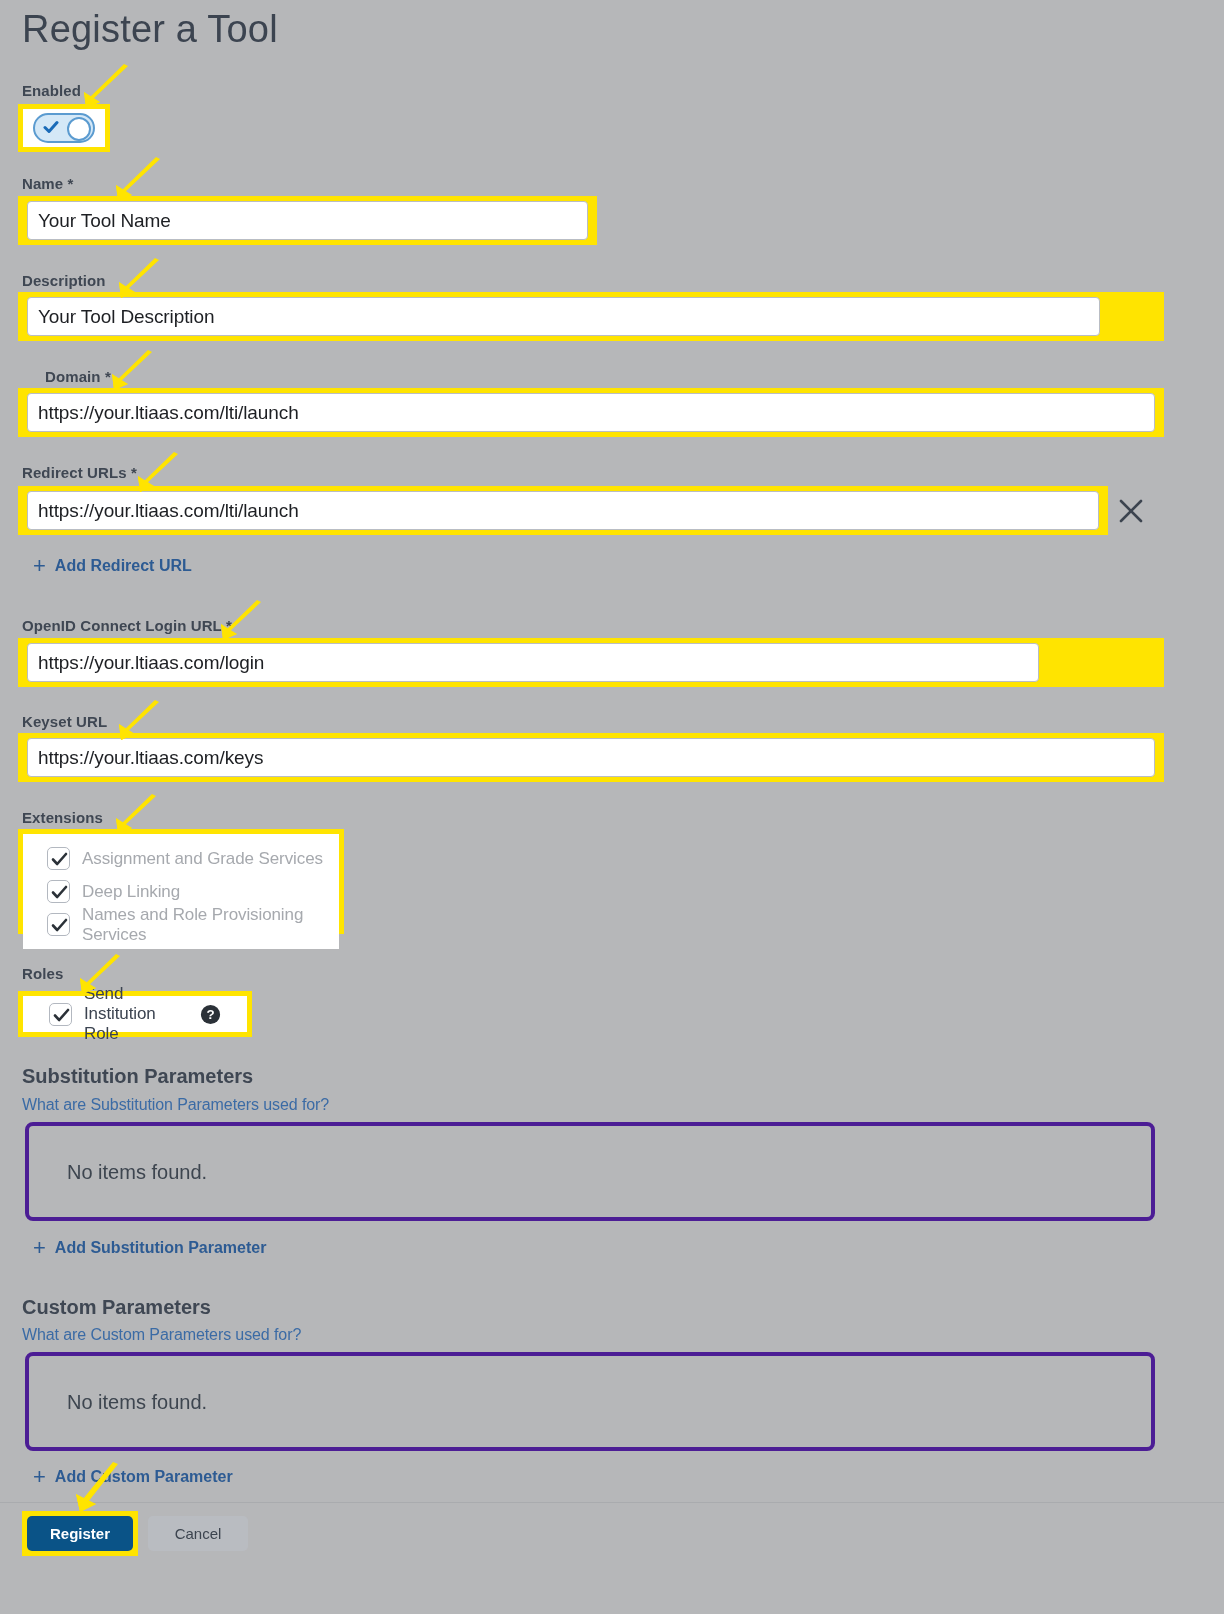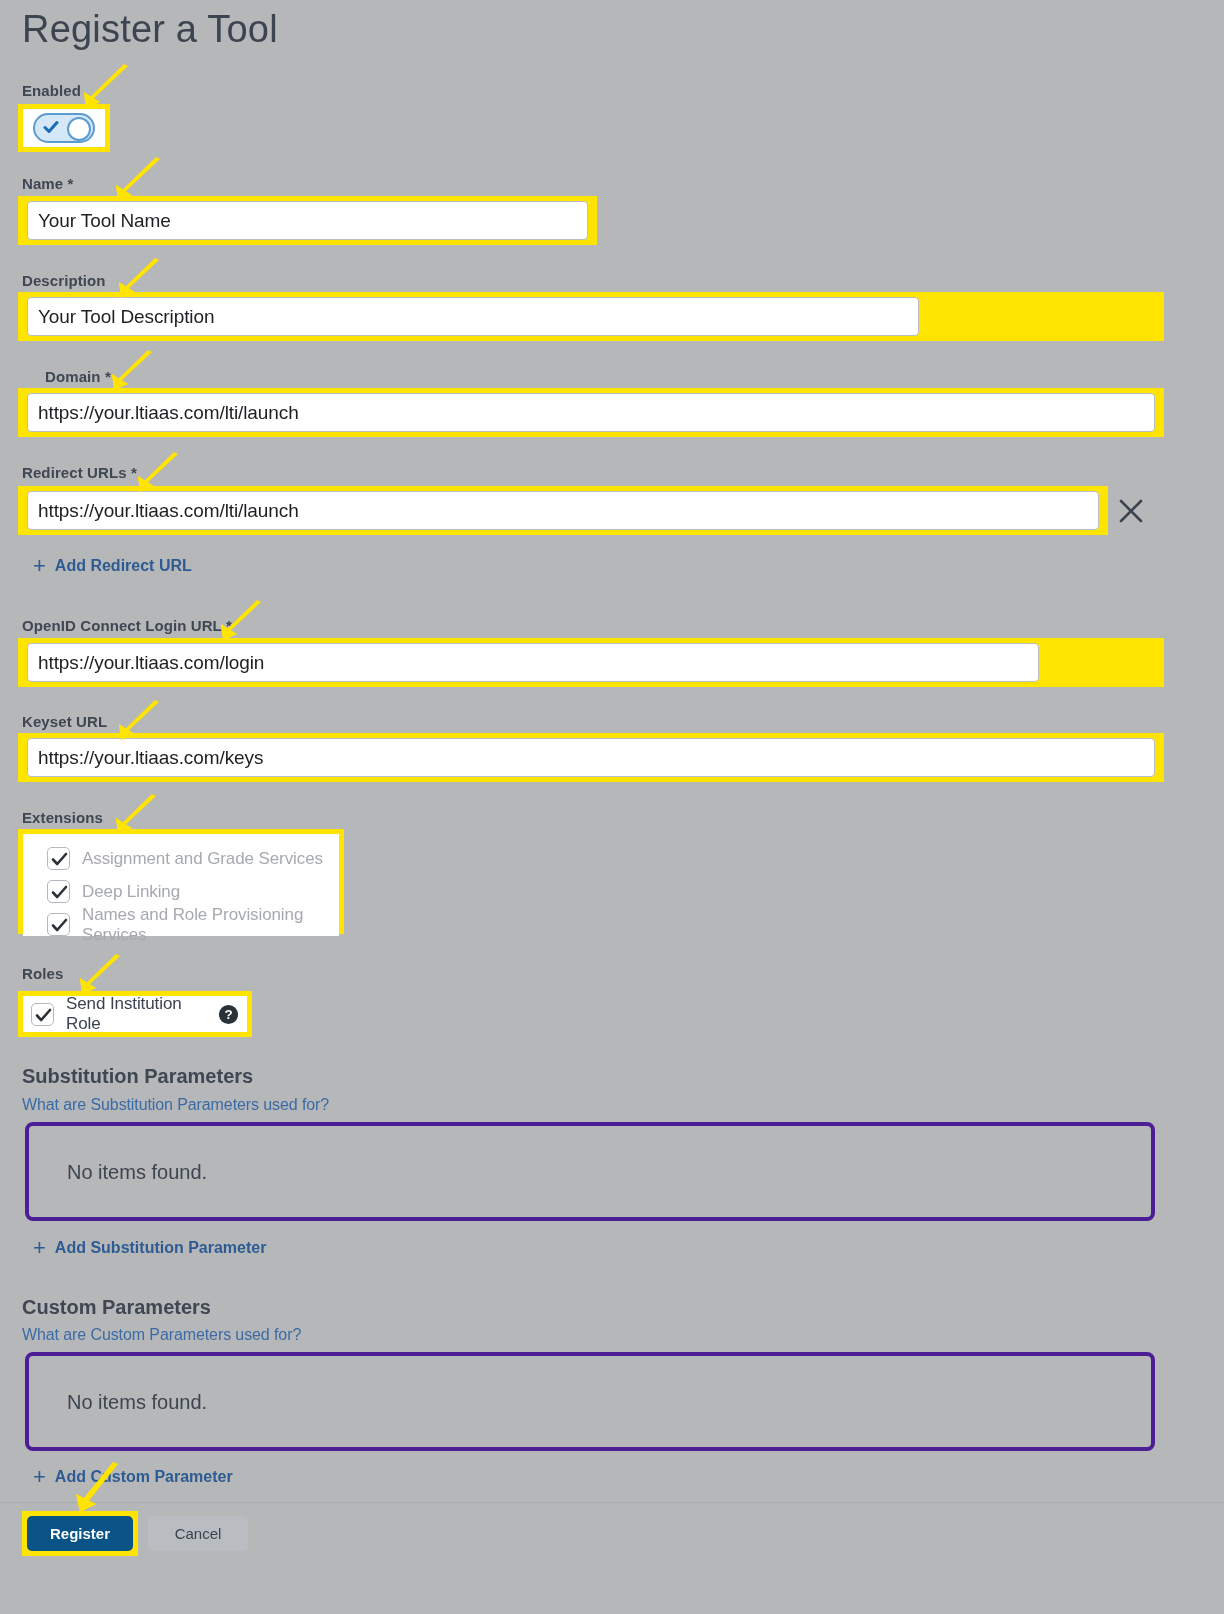--- a/index.html
+++ b/index.html
@@ -265,21 +265,21 @@
     <span>Name</span>
     <span class="req">*</span>
   </div>
   <div class="hl" style="left:18px; top:196px; width:579px; height:49px;"></div>
   <input class="tinput" style="left: 27px; top: 201px; width: 561px; height: 39px;" value="Your Tool Name">
 
   <div class="field-label" style="left:22px; top:272px;">
     <span>Description</span>
   </div>
   <div class="hl" style="left:18px; top:292px; width:1146px; height:49px;"></div>
-  <input class="tinput" style="left: 27px; top: 297px; width: 892px; height: 39px;" value="Your Tool Description">
+  <input class="tinput" style="left: 27px; top: 297px; width: 1073px; height: 39px;" value="Your Tool Description">
 
   <div class="field-label" style="left:22px; top:368px;margin-left:23px;">
     <span>Domain</span>
     <span class="req">*</span>
   </div>
   <div class="hl" style="left:18px; top:388px; width:1146px; height:49px;"></div>
   <input class="tinput" style="left: 27px; top: 393px; width: 1128px; height: 39px;" value="https://your.ltiaas.com/lti/launch">
 
   <div class="field-label" style="left:22px; top:464px;">
     <span>Redirect URLs</span>
@@ -305,21 +305,21 @@
   <div class="field-label" style="left:22px; top:713px;">
     <span>Keyset URL</span>
   </div>
   <div class="hl" style="left:18px; top:733px; width:1146px; height:49px;"></div>
   <input class="tinput" style="left: 27px; top: 738px; width: 1128px; height: 39px;" value="https://your.ltiaas.com/keys">
 
   <div class="field-label" style="left:22px; top:809px;">
     <span>Extensions</span>
   </div>
   <div class="hl" style="left:18px; top:829px; width:326px; height:105px;"></div>
-  <div class="cbox-panel" style="left:23px; top:834px; width:316px; height:102px;padding-left:24px;">
+  <div class="cbox-panel" style="left:23px; top:834px; width:316px; height:115px;padding-left:24px;">
     <div class="cbox-row">
       <span class="cbox">
         <svg width="19" height="19" viewBox="0 0 19 19">
             <path d="M3 9.5 L7.2 14 L16 4" fill="none" stroke="#2b3138" stroke-width="2.6" stroke-linecap="round" stroke-linejoin="round"></path>
           </svg>
       </span>
       <span class="cbox-label disabled">Assignment and Grade Services</span>
     </div>
     <div class="cbox-row">
       <span class="cbox">
@@ -336,21 +336,21 @@
           </svg>
       </span>
       <span class="cbox-label disabled">Names and Role Provisioning Services</span>
     </div>
   </div>
 
   <div class="field-label" style="left:22px; top:965px;">
     <span>Roles</span>
   </div>
   <div class="hl" style="left:18px; top:991px; width:234px; height:46px;"></div>
-  <div class="cbox-panel" style="left:23px; top:996px; width:224px; height:36px; padding:0 8px;">
+  <div class="cbox-panel" style="left:23px; top:996px; width:224px; height:36px; padding:0 26px;">
     <div class="cbox-row" style="height:36px;">
       <span class="cbox">
         <svg width="19" height="19" viewBox="0 0 19 19">
             <path d="M3 9.5 L7.2 14 L16 4" fill="none" stroke="#2b3138" stroke-width="2.6" stroke-linecap="round" stroke-linejoin="round"></path>
           </svg>
       </span>
       <span class="cbox-label enabled">Send Institution Role</span>
       <svg class="help-icon" viewBox="0 0 22 22">
         <circle cx="11" cy="11" r="10" fill="#2b3138"></circle>
         <text x="11" y="16" text-anchor="middle" font-family="Liberation Sans, sans-serif" font-size="14" font-weight="bold" fill="#ffffff">?</text>

